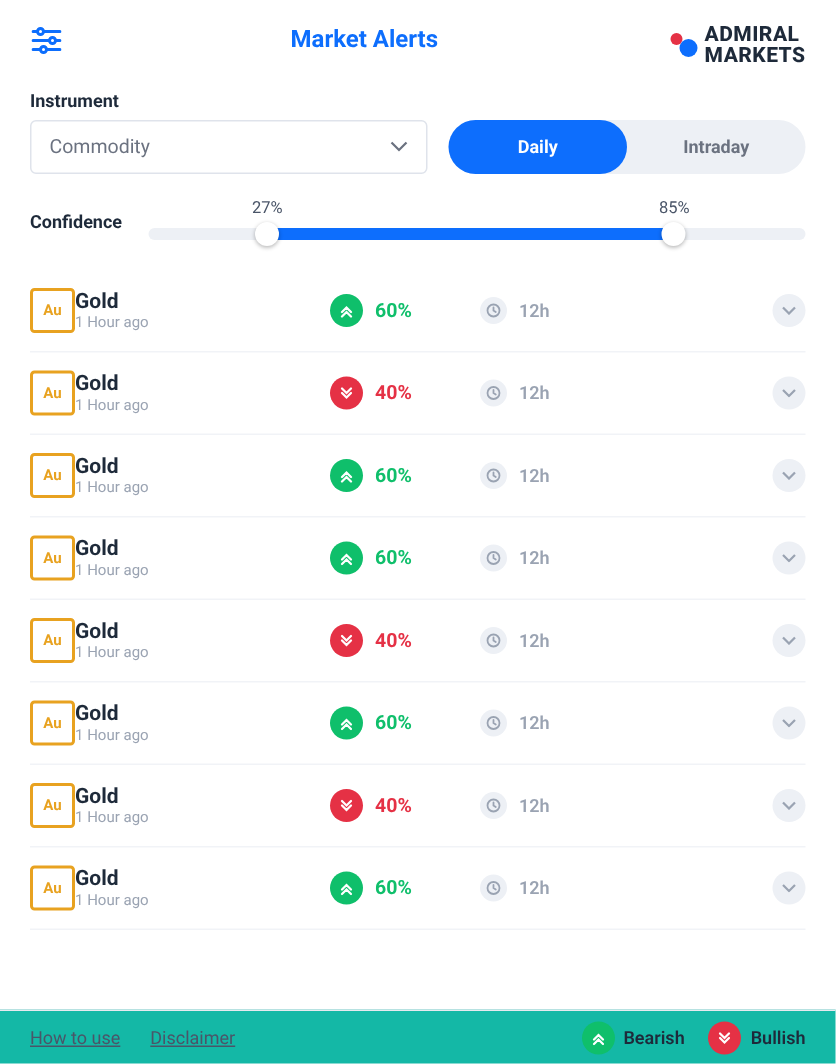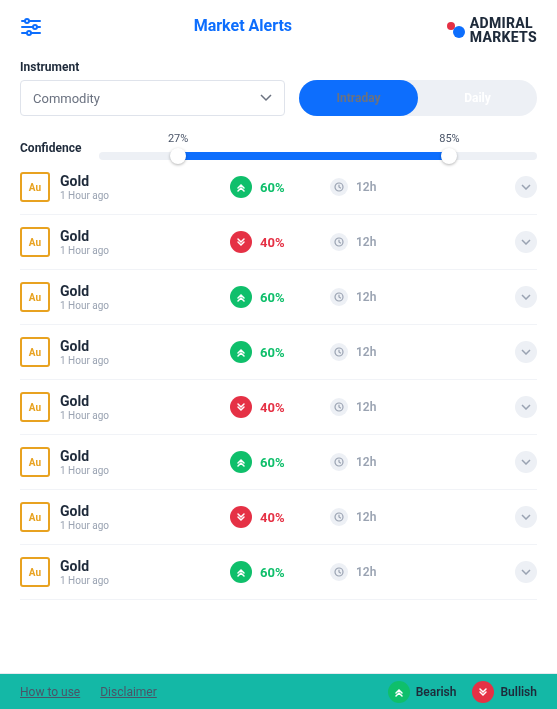--- a/index.html
+++ b/index.html
@@ -11,30 +11,30 @@
 .logo-dots{display:flex;align-items:center}
 .logo-text{font-size:14px;font-weight:800;color:#1e2a3a;line-height:1;letter-spacing:0.3px}
 .section{padding:0 20px}
 .instr-label{font-size:12px;font-weight:700;color:#1e2a3a;margin-bottom:6px}
 .instr-row{display:flex;gap:14px;align-items:flex-start;margin-bottom:20px}
 .dropdown{flex:0 0 265px;height:36px;border:1px solid #dfe3eb;border-radius:4px;display:flex;align-items:center;justify-content:space-between;padding:0 12px;font-size:13px;color:#6b7280;cursor:pointer}
 .toggle-group{flex:1;height:36px;background:#edf0f5;border-radius:18px;display:flex;align-items:center;position:relative}
 .toggle-opt{flex:1;text-align:center;font-size:12px;font-weight:700;color:#6b7280;cursor:pointer;z-index:1;padding:10px 0}
 .toggle-opt.active{color:#fff}
 .toggle-pill{position:absolute;left:0;top:0;width:50%;height:100%;background:#0d6efd;border-radius:18px}
-.conf-row{display:flex;align-items:center;gap:18px;}
+.conf-row{display:flex;align-items:center;gap:18px;margin-bottom:20px}
 .conf-label{font-size:12px;font-weight:700;color:#1e2a3a}
 .slider-wrap{flex:1;position:relative;padding-top:16px}
 .slider-track{height:8px;background:#edf0f5;border-radius:4px;position:relative}
 .slider-fill{position:absolute;height:100%;background:#0d6efd;border-radius:4px}
 .slider-thumb{position:absolute;width:16px;height:16px;background:#fff;border-radius:50%;top:50%;transform:translate(-50%,-50%);box-shadow:0 1px 3px rgba(0,0,0,0.3);cursor:grab}
 .slider-val{position:absolute;top:-4px;font-size:11px;color:#4a5568;transform:translateX(-50%)}
 .list{overflow-y:auto;height:452px;padding:0 20px}
 .row{display:flex;align-items:center;padding:12px 0;border-bottom:1px solid #f1f3f7}
-.sym-box{width:30px;height:30px;border:2px solid #e8a220;border-radius:3px;display:flex;align-items:center;justify-content:center;font-size:10px;font-weight:700;color:#e8a220;margin-right:10px}
+.sym-box{width:30px;height:30px;border:2px solid #e8a220;border-radius:3px;display:flex;align-items:center;justify-content:center;font-size:10px;font-weight:700;color:#e8a220;margin-right:0}
 .name-col{flex:0 0 170px}
 .name{font-size:14px;font-weight:700;color:#1e2a3a;line-height:1.2}
 .time{font-size:10px;color:#9aa3b2}
 .pct-col{flex:0 0 100px;display:flex;align-items:center;gap:8px}
 .dir-badge{width:22px;height:22px;border-radius:50%;display:flex;align-items:center;justify-content:center}
 .dir-badge.up{background:#0fbf6b}
 .dir-badge.dn{background:#e53145}
 .pct{font-size:13px;font-weight:700}
 .pct.up{color:#0fbf6b}
 .pct.dn{color:#e53145}
@@ -81,22 +81,22 @@
   <div class="instr-label">Instrument</div>
   <div class="instr-row">
     <div class="dropdown">
       <span>Commodity</span>
       <svg width="12" height="8">
           <path d="M1 1l5 5 5-5" stroke="#6b7280" stroke-width="1.5" fill="none"></path>
         </svg>
     </div>
     <div class="toggle-group">
       <div class="toggle-pill"></div>
+      <div class="toggle-opt active">Daily</div>
       <div class="toggle-opt">Intraday</div>
-      <div class="toggle-opt active">Daily</div>
     </div>
   </div>
 
   <div class="conf-row">
     <div class="conf-label">Confidence</div>
     <div class="slider-wrap">
       <div class="slider-val" style="left:18%">27%</div>
       <div class="slider-val" style="left:80%">85%</div>
       <div class="slider-track">
         <div class="slider-fill" style="left:18%;right:20%"></div>

